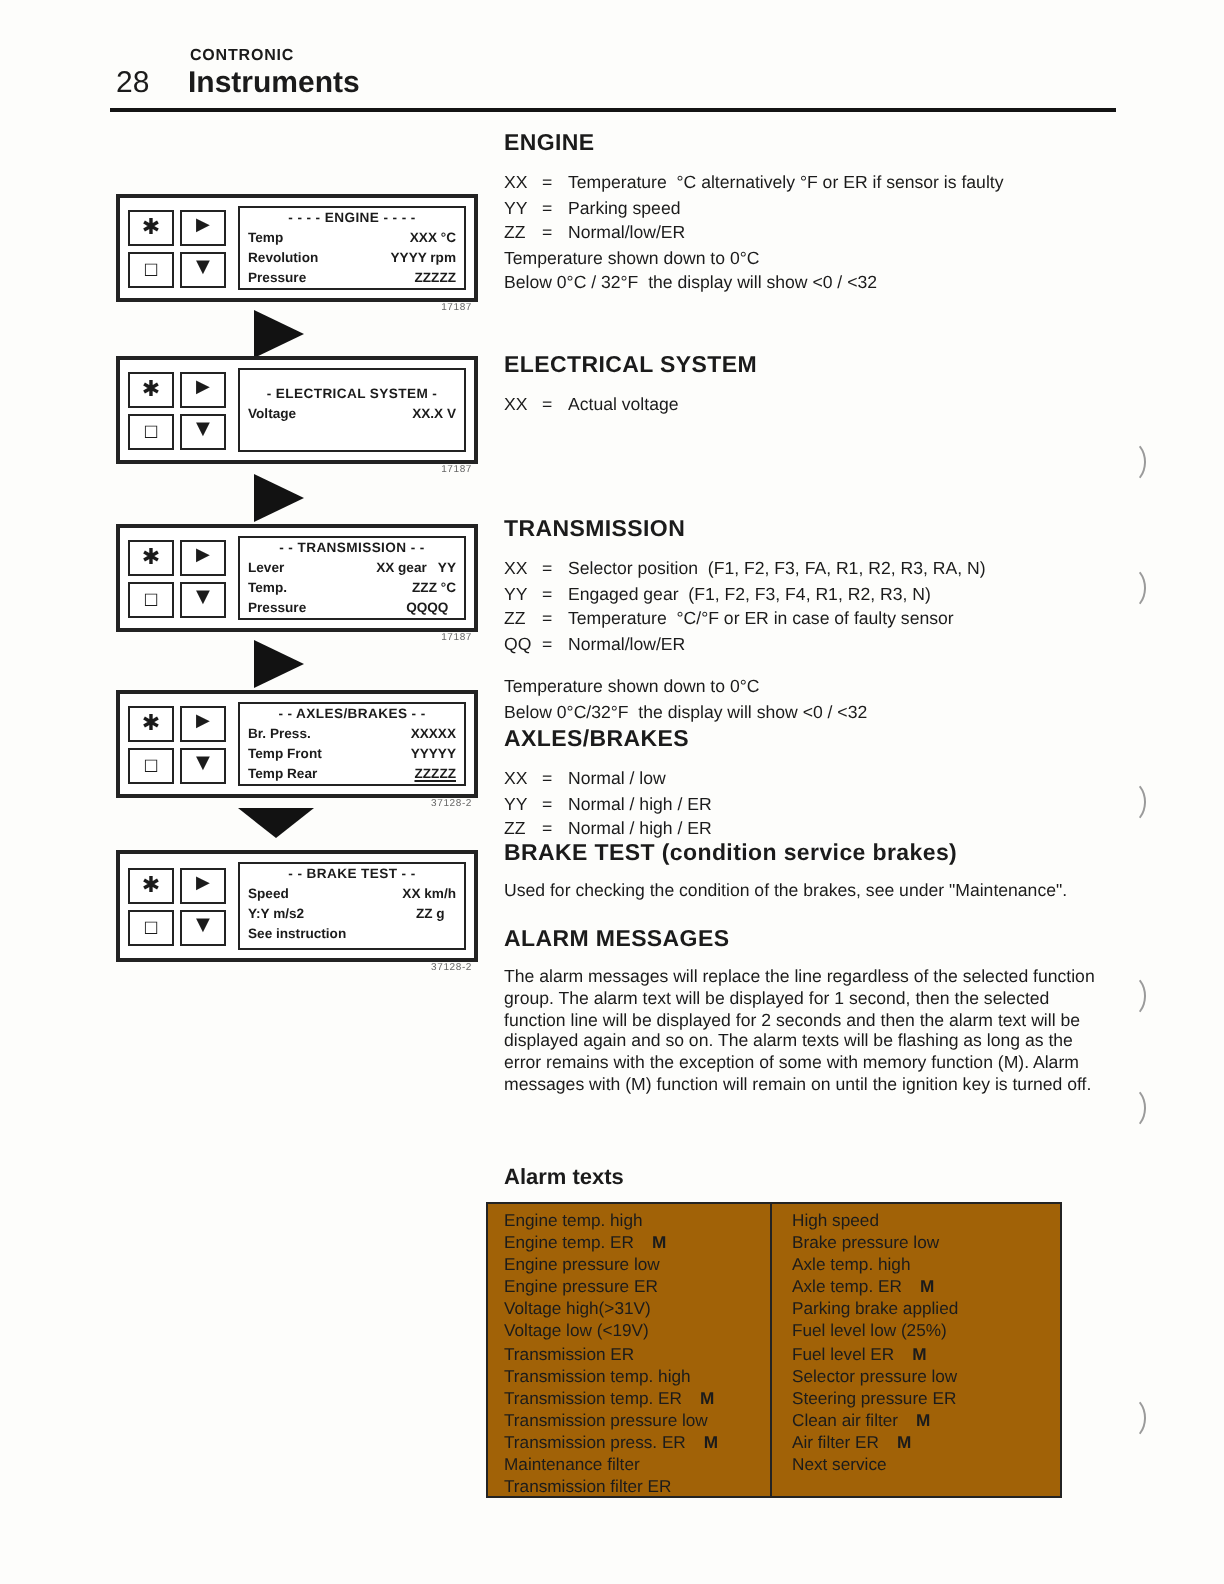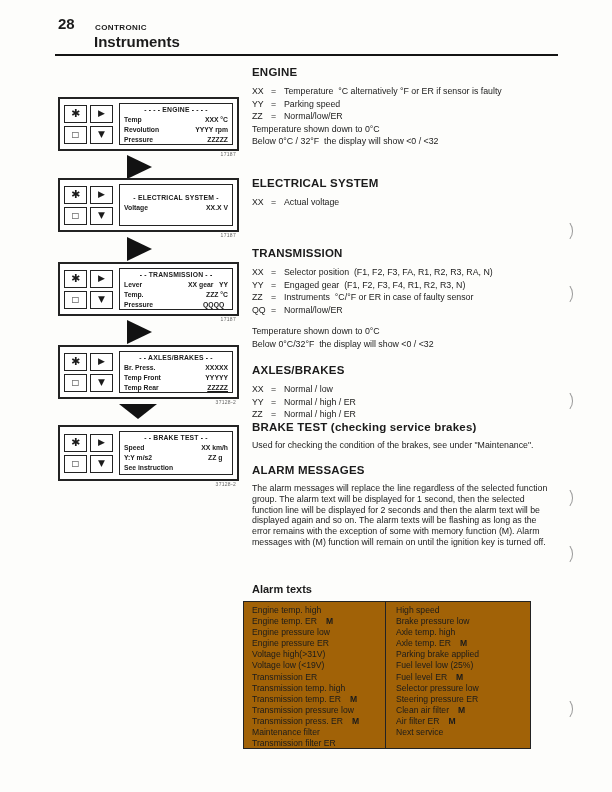--- a/index.html
+++ b/index.html
@@ -3,21 +3,21 @@
 <meta charset="utf-8">
 <style>
   html,body{margin:0;padding:0;background:#ddd;}
   .page{
     position:relative;width:612px;height:792px;margin:0 auto;
     background:#fdfdfb;color:#1b1b1b;overflow:hidden;
     font-family:"Liberation Sans",sans-serif;
   }
   
   .brand{position:absolute;left:95px;top:23px;font-size:8px;font-weight:bold;letter-spacing:.4px;}
-  .pagenum{position:absolute;left:58px;top:15px;font-size:15px;font-weight:bold;}
+  .pagenum{position:absolute;left:58px;top:33px;font-size:15px;font-weight:normal;}
   .doc-title{position:absolute;left:94px;top:33px;font-size:15px;font-weight:bold;}
   .rule{position:absolute;left:55px;top:54px;width:503px;height:2px;background:#141414;}
   
   .panel{
     position:absolute;left:58px;width:181px;height:54px;
     border:2px solid #232323;background:#fff;box-sizing:border-box;
     display:flex;align-items:center;padding:4px;
   }
   .btns{display:grid;grid-template-columns:23px 23px;grid-auto-rows:18px;gap:3px;margin-right:6px;}
   .btn{
@@ -167,40 +167,40 @@
     <div class="def"><span class="sym">ZZ</span><span class="eq">=</span><span>Normal/low/ER</span></div>
     <div class="note">Temperature shown down to 0°C</div>
     <div class="note">Below 0°C / 32°F  the display will show &lt;0 / &lt;32</div>
   </div>
 
   <div class="sec" style="top:177px">
     <h2>ELECTRICAL SYSTEM</h2>
     <div class="def"><span class="sym">XX</span><span class="eq">=</span><span>Actual voltage</span></div>
   </div>
 
-  <div class="sec" style="top:247px">
+  <div class="sec" style="top:259px">
     <h2>TRANSMISSION</h2>
     <div class="def"><span class="sym">XX</span><span class="eq">=</span><span>Selector position  (F1, F2, F3, FA, R1, R2, R3, RA, N)</span></div>
     <div class="def"><span class="sym">YY</span><span class="eq">=</span><span>Engaged gear  (F1, F2, F3, F4, R1, R2, R3, N)</span></div>
-    <div class="def"><span class="sym">ZZ</span><span class="eq">=</span><span>Instruments  °C/°F or ER in case of faulty sensor</span></div>
+    <div class="def"><span class="sym">ZZ</span><span class="eq">=</span><span>Temperature  °C/°F or ER in case of faulty sensor</span></div>
     <div class="def"><span class="sym">QQ</span><span class="eq">=</span><span>Normal/low/ER</span></div>
     <div class="gap"></div>
     <div class="note">Temperature shown down to 0°C</div>
     <div class="note">Below 0°C/32°F  the display will show &lt;0 / &lt;32</div>
   </div>
 
   <div class="sec" style="top:364px">
     <h2>AXLES/BRAKES</h2>
     <div class="def"><span class="sym">XX</span><span class="eq">=</span><span>Normal / low</span></div>
     <div class="def"><span class="sym">YY</span><span class="eq">=</span><span>Normal / high / ER</span></div>
     <div class="def"><span class="sym">ZZ</span><span class="eq">=</span><span>Normal / high / ER</span></div>
   </div>
 
   <div class="sec" style="top:421px">
-    <h2>BRAKE TEST (checking service brakes)</h2>
+    <h2>BRAKE TEST (condition service brakes)</h2>
     <p class="body-text">Used for checking the condition of the brakes, see under "Maintenance".</p>
   </div>
 
   <div class="sec" style="top:464px">
     <h2>ALARM MESSAGES</h2>
     <p class="body-text">The alarm messages will replace the line regardless of the selected function group. The alarm text will be displayed for 1 second, then the selected function line will be displayed for 2 seconds and then the alarm text will be displayed again and so on. The alarm texts will be flashing as long as the error remains with the exception of some with memory function (M). Alarm messages with (M) function will remain on until the ignition key is turned off.</p>
   </div>
 
   <div class="sub-head" style="top:583px">Alarm texts</div>
 

